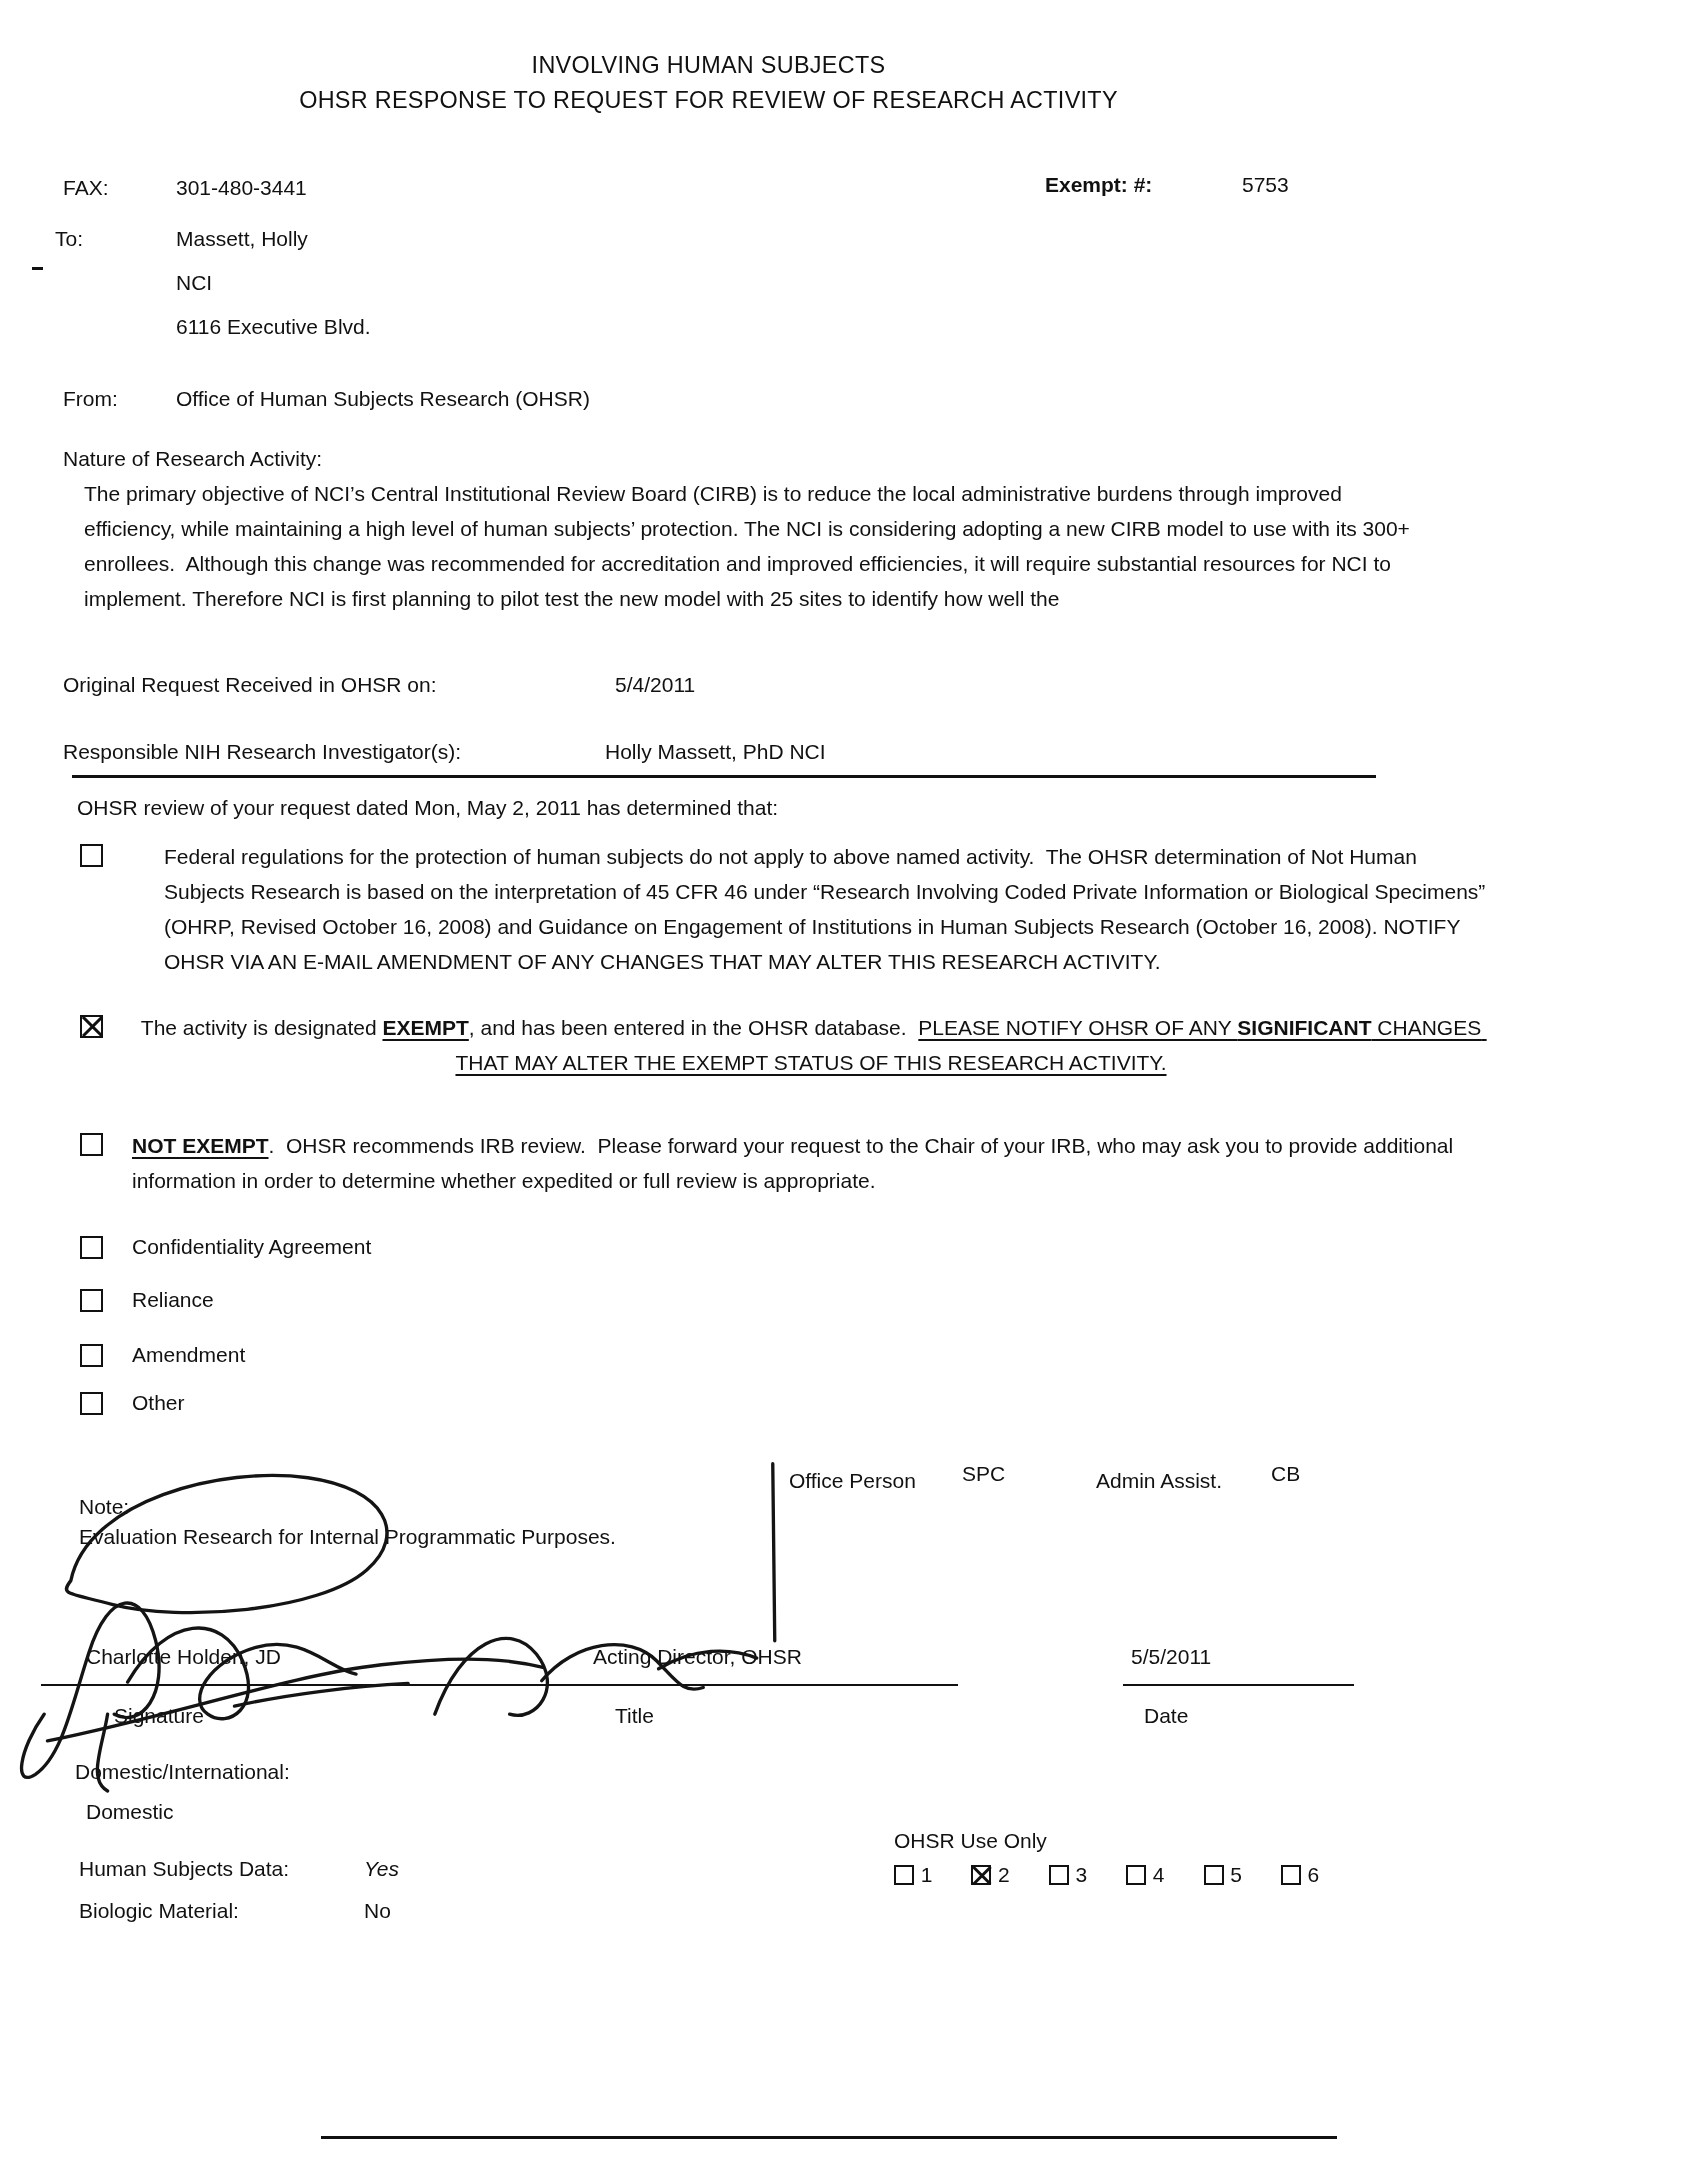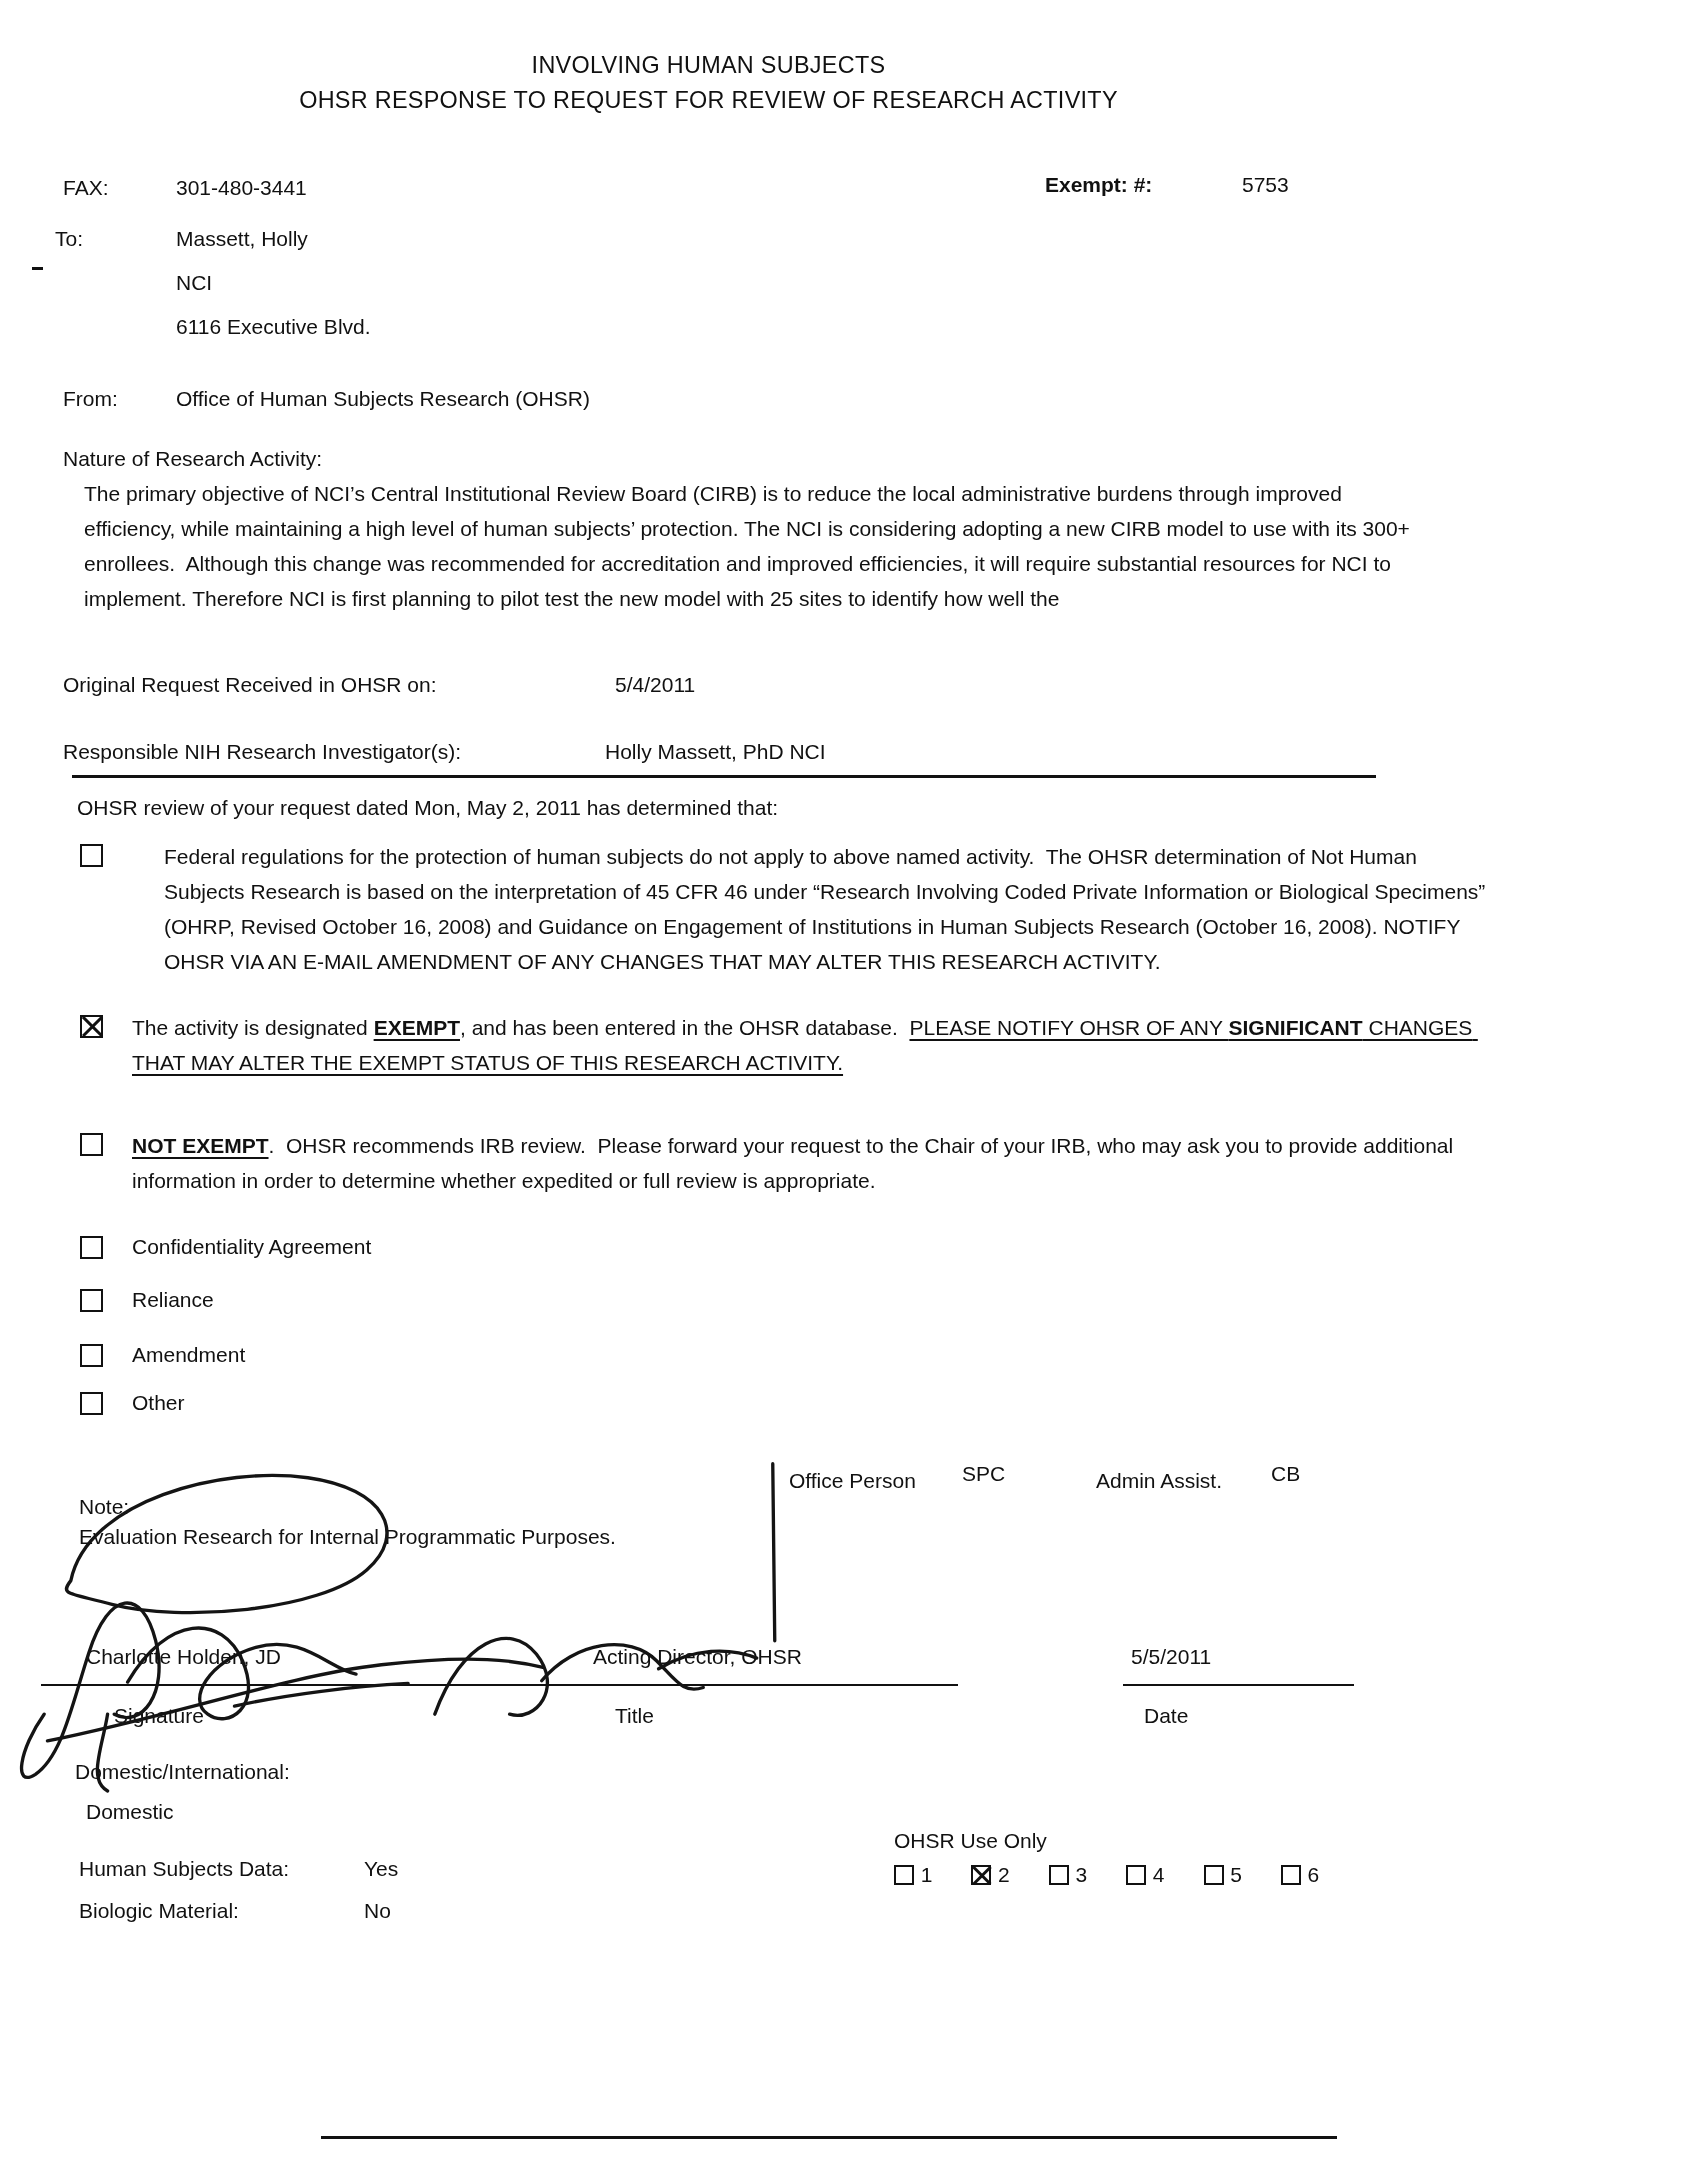--- a/index.html
+++ b/index.html
@@ -89,21 +89,21 @@
 
   <div class="abs rule" style="left:72px; top:775px; width:1304px; height:3.3px;"></div>
 
   <div class="abs line-text" style="left:77px; top:795px;">OHSR review of your request dated Mon, May 2, 2011 has determined that:</div>
 
   <div class="abs option" style="left:80px; top:839px; width:1410px;gap:32px;">
     <span class="checkbox"></span>
     <div class="opt-text">Federal regulations for the protection of human subjects do not apply to above named activity.  The OHSR determination of Not Human Subjects Research is based on the interpretation of 45 CFR 46 under “Research Involving Coded Private Information or Biological Specimens” (OHRP, Revised October 16, 2008) and Guidance on Engagement of Institutions in Human Subjects Research (October 16, 2008). NOTIFY OHSR VIA AN E-MAIL AMENDMENT OF ANY CHANGES THAT MAY ALTER THIS RESEARCH ACTIVITY.</div>
   </div>
 
-  <div class="abs option" style="left:80px; top:1010px; width:1410px;">
+  <div class="abs option" style="left:80px; top:1010px; width:1410px;text-align:center;">
     <span class="checkbox checked"></span>
     <div class="opt-text"><span>The activity is designated </span><span class="bu">EXEMPT</span><span>, and has been entered in the OHSR database.  </span><span class="u">PLEASE NOTIFY OHSR OF ANY </span><span class="bu">SIGNIFICANT</span><span class="u"> CHANGES THAT MAY ALTER THE EXEMPT STATUS OF THIS RESEARCH ACTIVITY.</span></div>
   </div>
 
   <div class="abs option" style="left:80px; top:1128px; width:1410px;">
     <span class="checkbox"></span>
     <div class="opt-text"><span class="bu">NOT EXEMPT</span><span>.  OHSR recommends IRB review.  Please forward your request to the Chair of your IRB, who may ask you to provide additional information in order to determine whether expedited or full review is appropriate.</span></div>
   </div>
 
   <div class="abs simple-option" style="left:80px; top:1235px;">
@@ -156,21 +156,21 @@
       <path d="M 340 418 C 420 400 520 388 600 384"></path>
     </g>
   </svg>
 
   <div class="abs line-text" style="left:75px; top:1759px;">Domestic/International:</div>
   <div class="abs line-text" style="left:86px; top:1799px;">Domestic</div>
 
   <div class="abs line-text" style="left:894px; top:1828px;">OHSR Use Only</div>
 
   <div class="abs line-text" style="left:79px; top:1856px;">Human Subjects Data:</div>
-  <div class="abs line-text" style="left:364px; top:1856px;">Yes</div>
+  <div class="abs line-text" style="left:364px; top:1856px;font-style:italic;">Yes</div>
   <div class="abs line-text" style="left:79px; top:1898px;">Biologic Material:</div>
   <div class="abs line-text" style="left:364px; top:1898px;">No</div>
 
   <div class="abs use-box-row" style="left:894px; top:1863px;">
     <div class="use-box-unit">
       <span class="checkbox"></span>
       <span>1</span>
     </div>
     <div class="use-box-unit">
       <span class="checkbox checked"></span>

